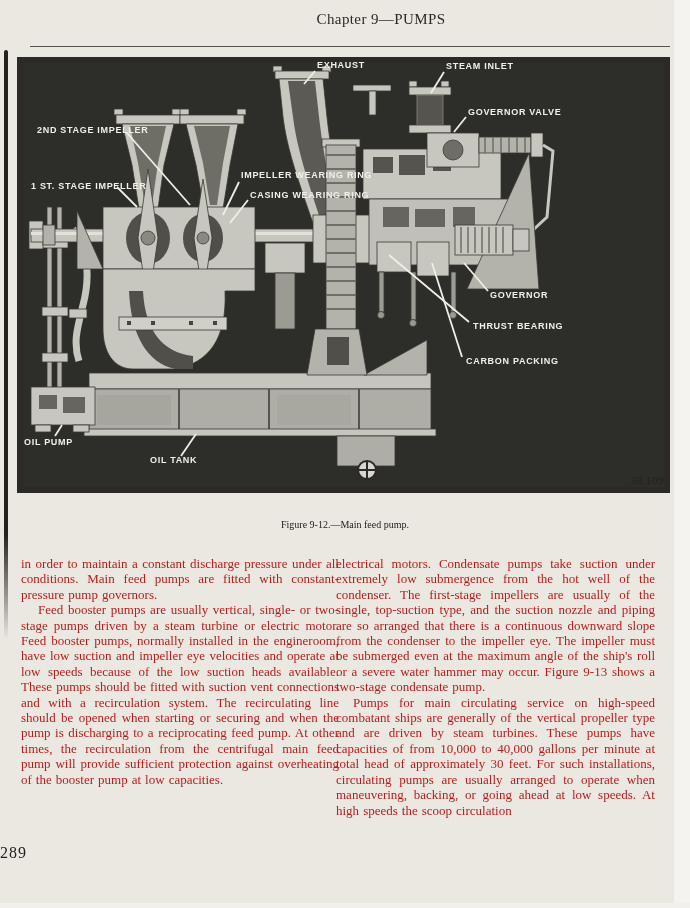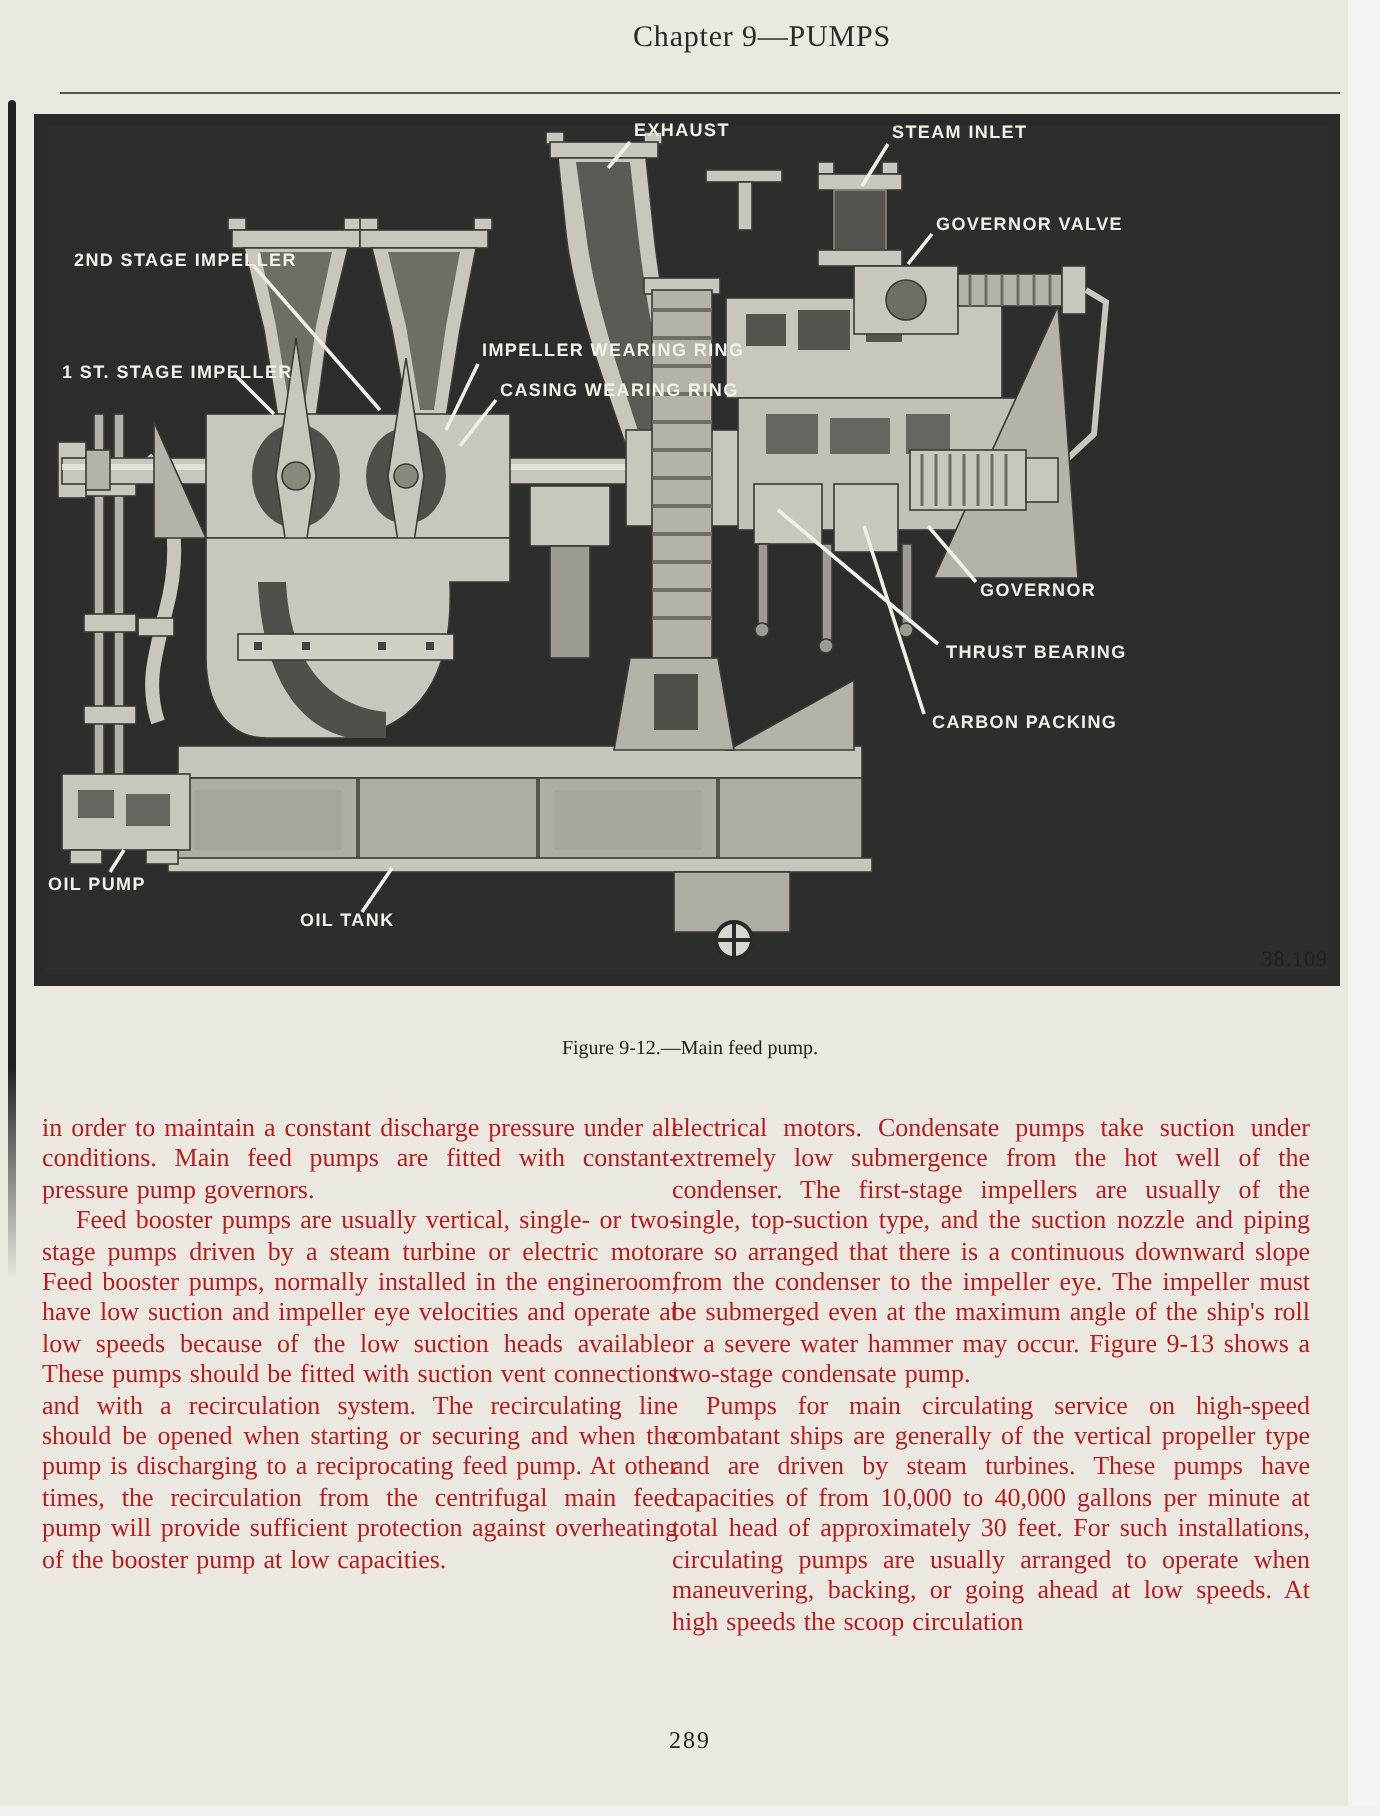--- a/index.html
+++ b/index.html
@@ -21,21 +21,21 @@
   .header-rule{position:absolute;top:46px;left:30px;width:640px;height:1px;background:#55534e}
   .figure-wrap{position:absolute;left:17px;top:57px;width:653px;height:436px}
   .figure-wrap svg{display:block}
   .photo-ref{position:absolute;top:474px;right:26px;font-size:11px;letter-spacing:.5px}
   .figure-caption{position:absolute;top:519px;left:0;width:100%;text-align:center;font-size:10px}
   .col{position:absolute;top:556px;font-size:13px;line-height:15.4px;text-align:justify;color:#b91c1c}
   .col p{margin:0;word-spacing:.06em}
   .col p.indent{text-indent:17px}
   .col-left{left:21px;width:318px}
   .col-right{left:336px;width:319px}
-  .page-number{position:absolute;top:863px;left:0;width:100%;text-align:center;font-size:12px;letter-spacing:1px}
+  .page-number{position:absolute;top:844px;left:0;width:100%;text-align:left;font-size:16px;letter-spacing:1px}
   .fig-label{
     font-family:"Liberation Sans",sans-serif;font-weight:bold;
     font-size:9px;letter-spacing:.7px;fill:#f1f0e9;
   }
 </style>
 </head>
 <body>
 
 <div class="scan-right-edge"></div>
 <div class="scan-bottom-edge"></div>

